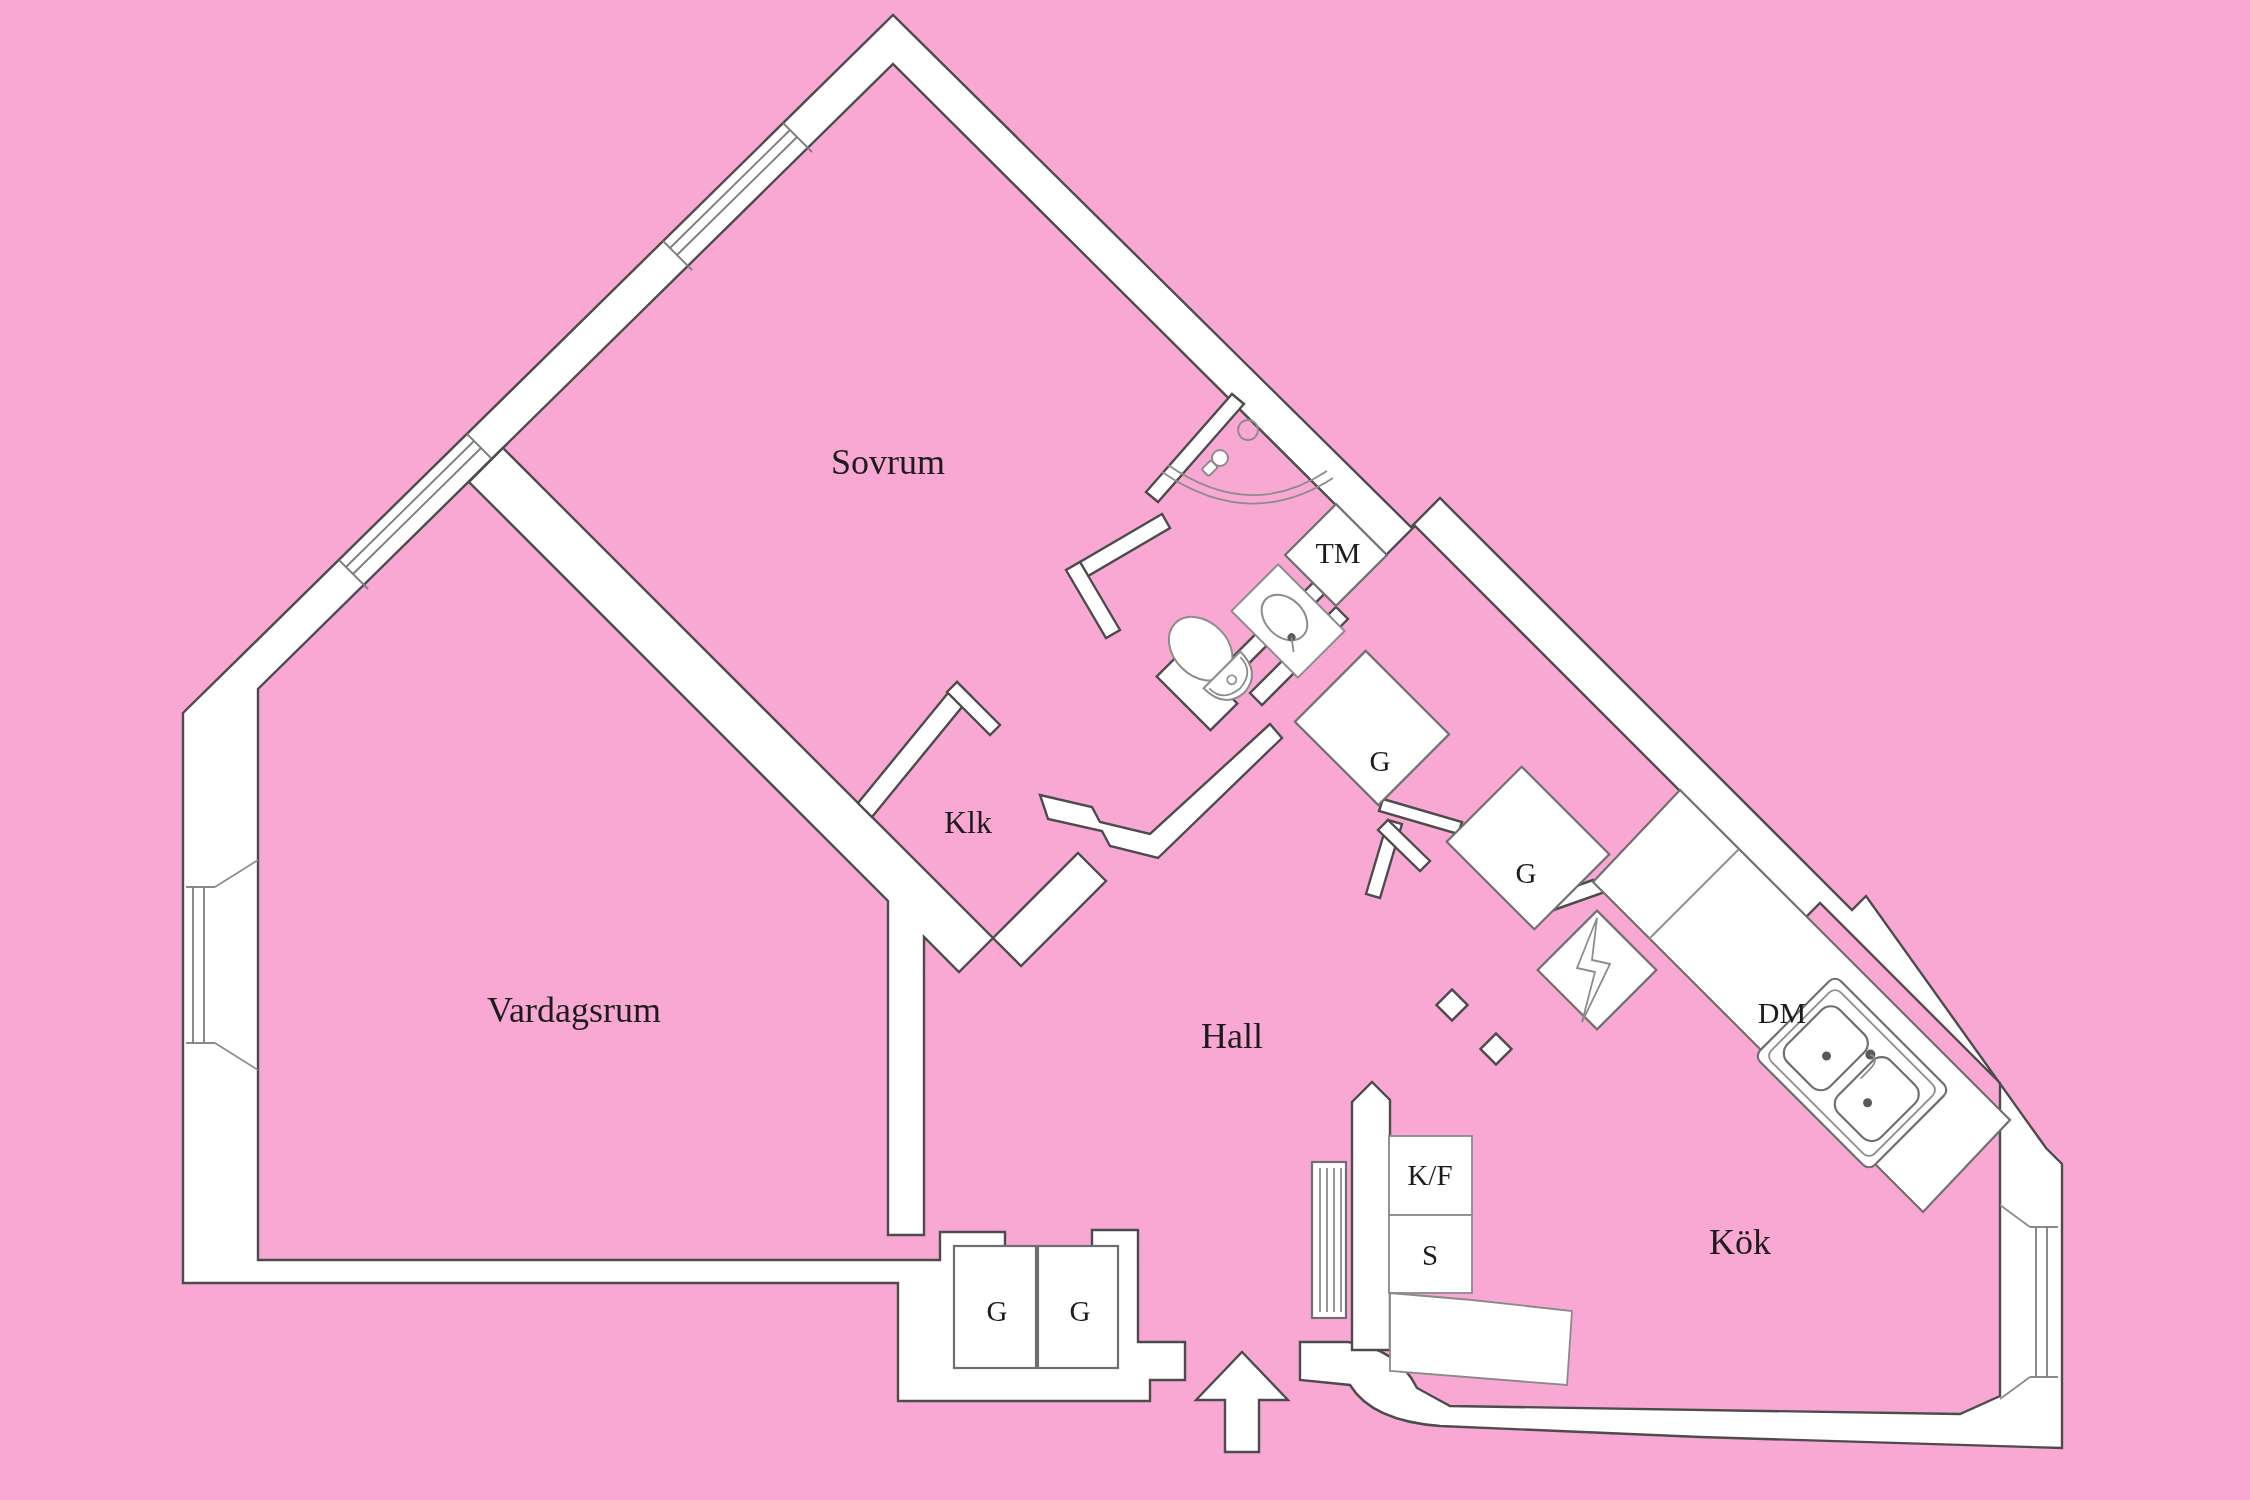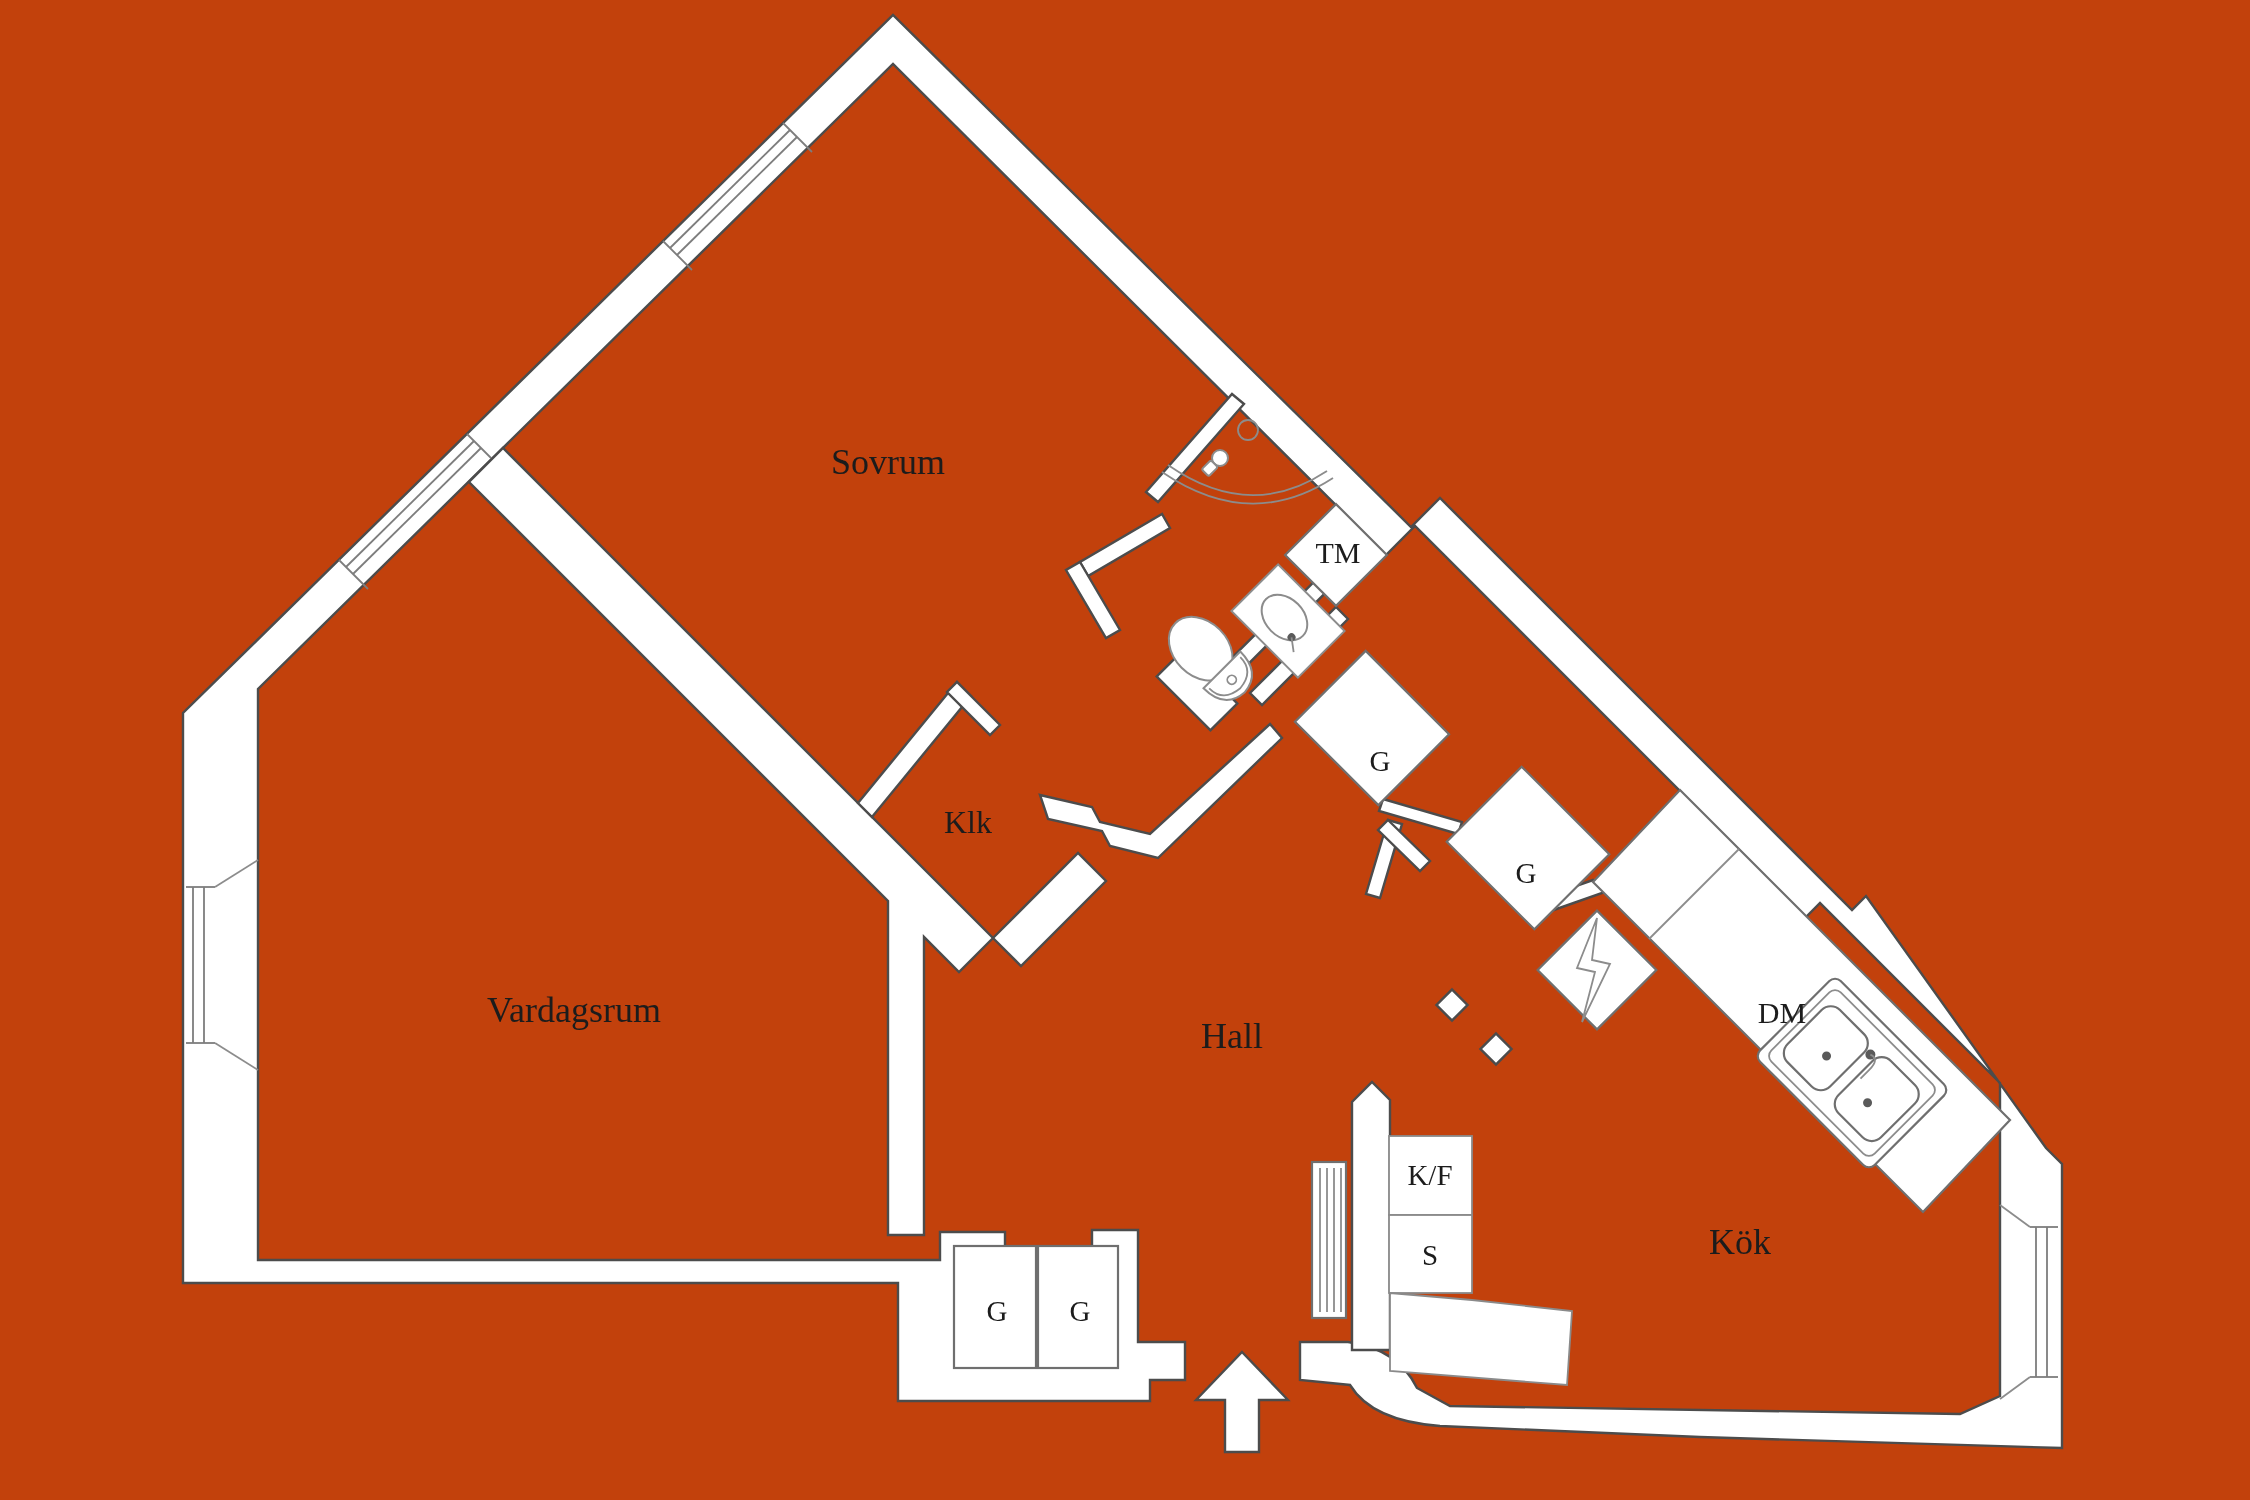--- a/index.html
+++ b/index.html
@@ -7,21 +7,21 @@
     padding: 0;
     background: #ffffff;
     width: 2250px;
     height: 1500px;
     overflow: hidden;
     font-family: "Liberation Serif", "DejaVu Serif", serif;
   }
   #plan-wrap {
     width: 2250px;
     height: 1500px;
-    background: #c2410c;
+    background: #f9a8d4;
   }
   svg { display: block; }
   .wall   { fill: #ffffff; stroke: #4c4c4c; stroke-width: 2.4; stroke-linejoin: miter; }
   .thin   { fill: none;    stroke: #8c8c8c; stroke-width: 1.8; }
   .fix    { fill: #ffffff; stroke: #8c8c8c; stroke-width: 2;   }
   .fixd   { fill: #ffffff; stroke: #6f6f6f; stroke-width: 2.2; }
   .dot    { fill: #5a5a5a; stroke: none; }
   .cab    { fill: #ffffff; stroke: #8a8a8a; stroke-width: 1.8; }
   .win    { fill: none; stroke: #7d7d7d; stroke-width: 1.8; }
   text.room-label { fill: #1c1c1c; text-anchor: middle; dominant-baseline: middle; }

